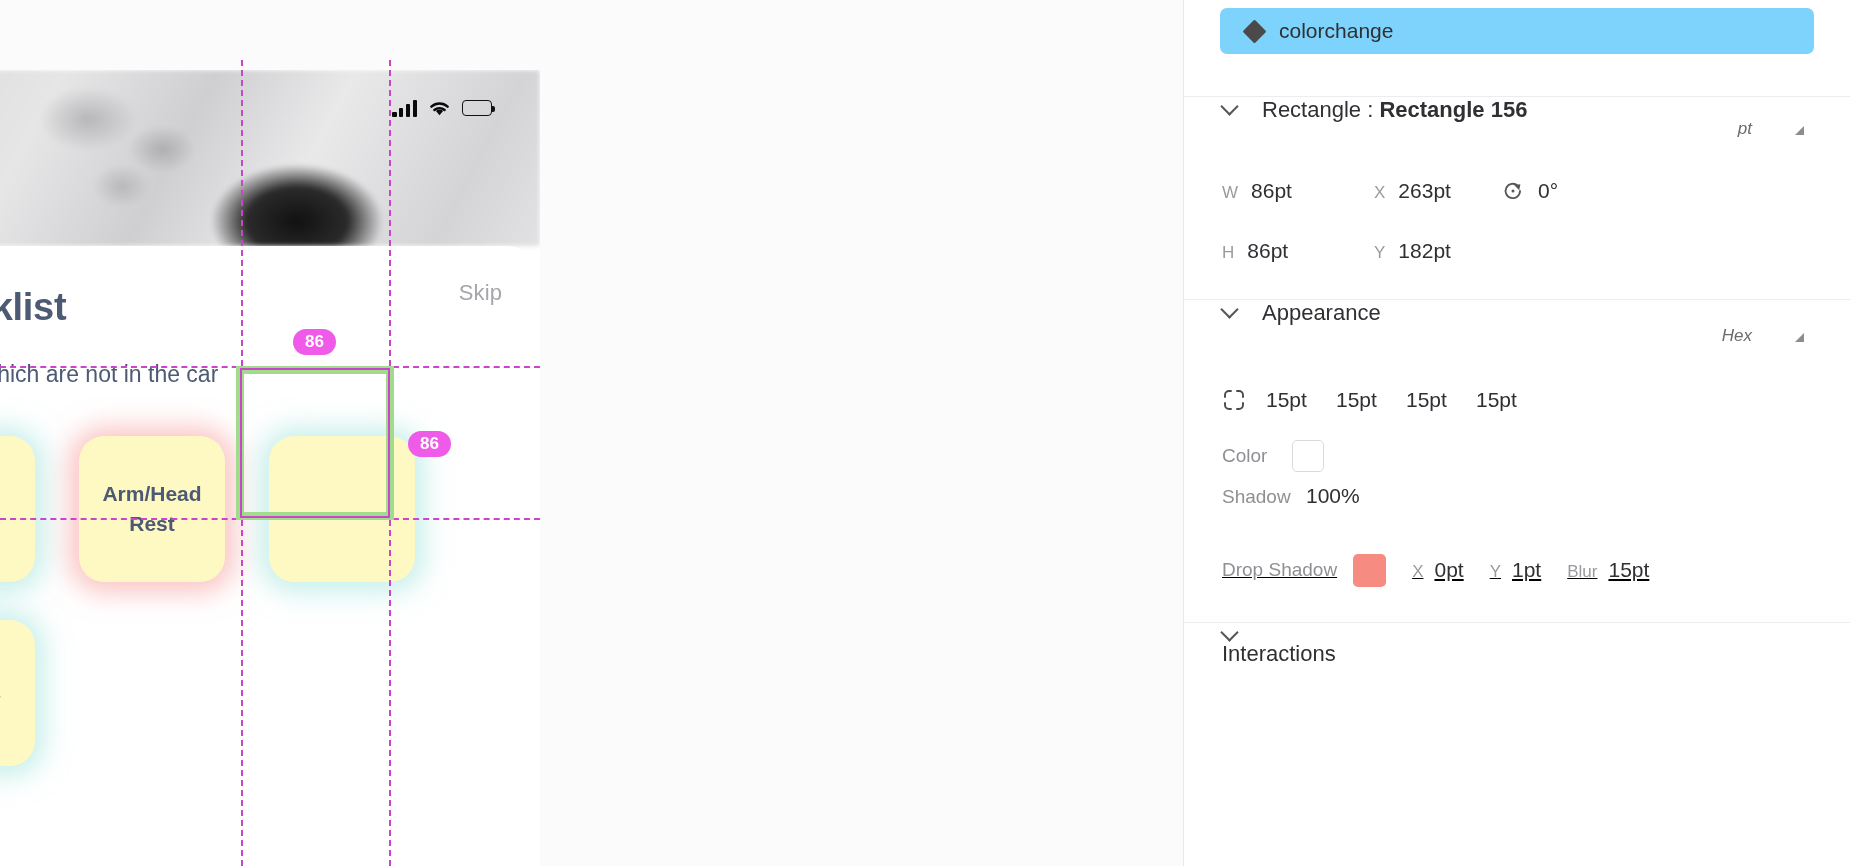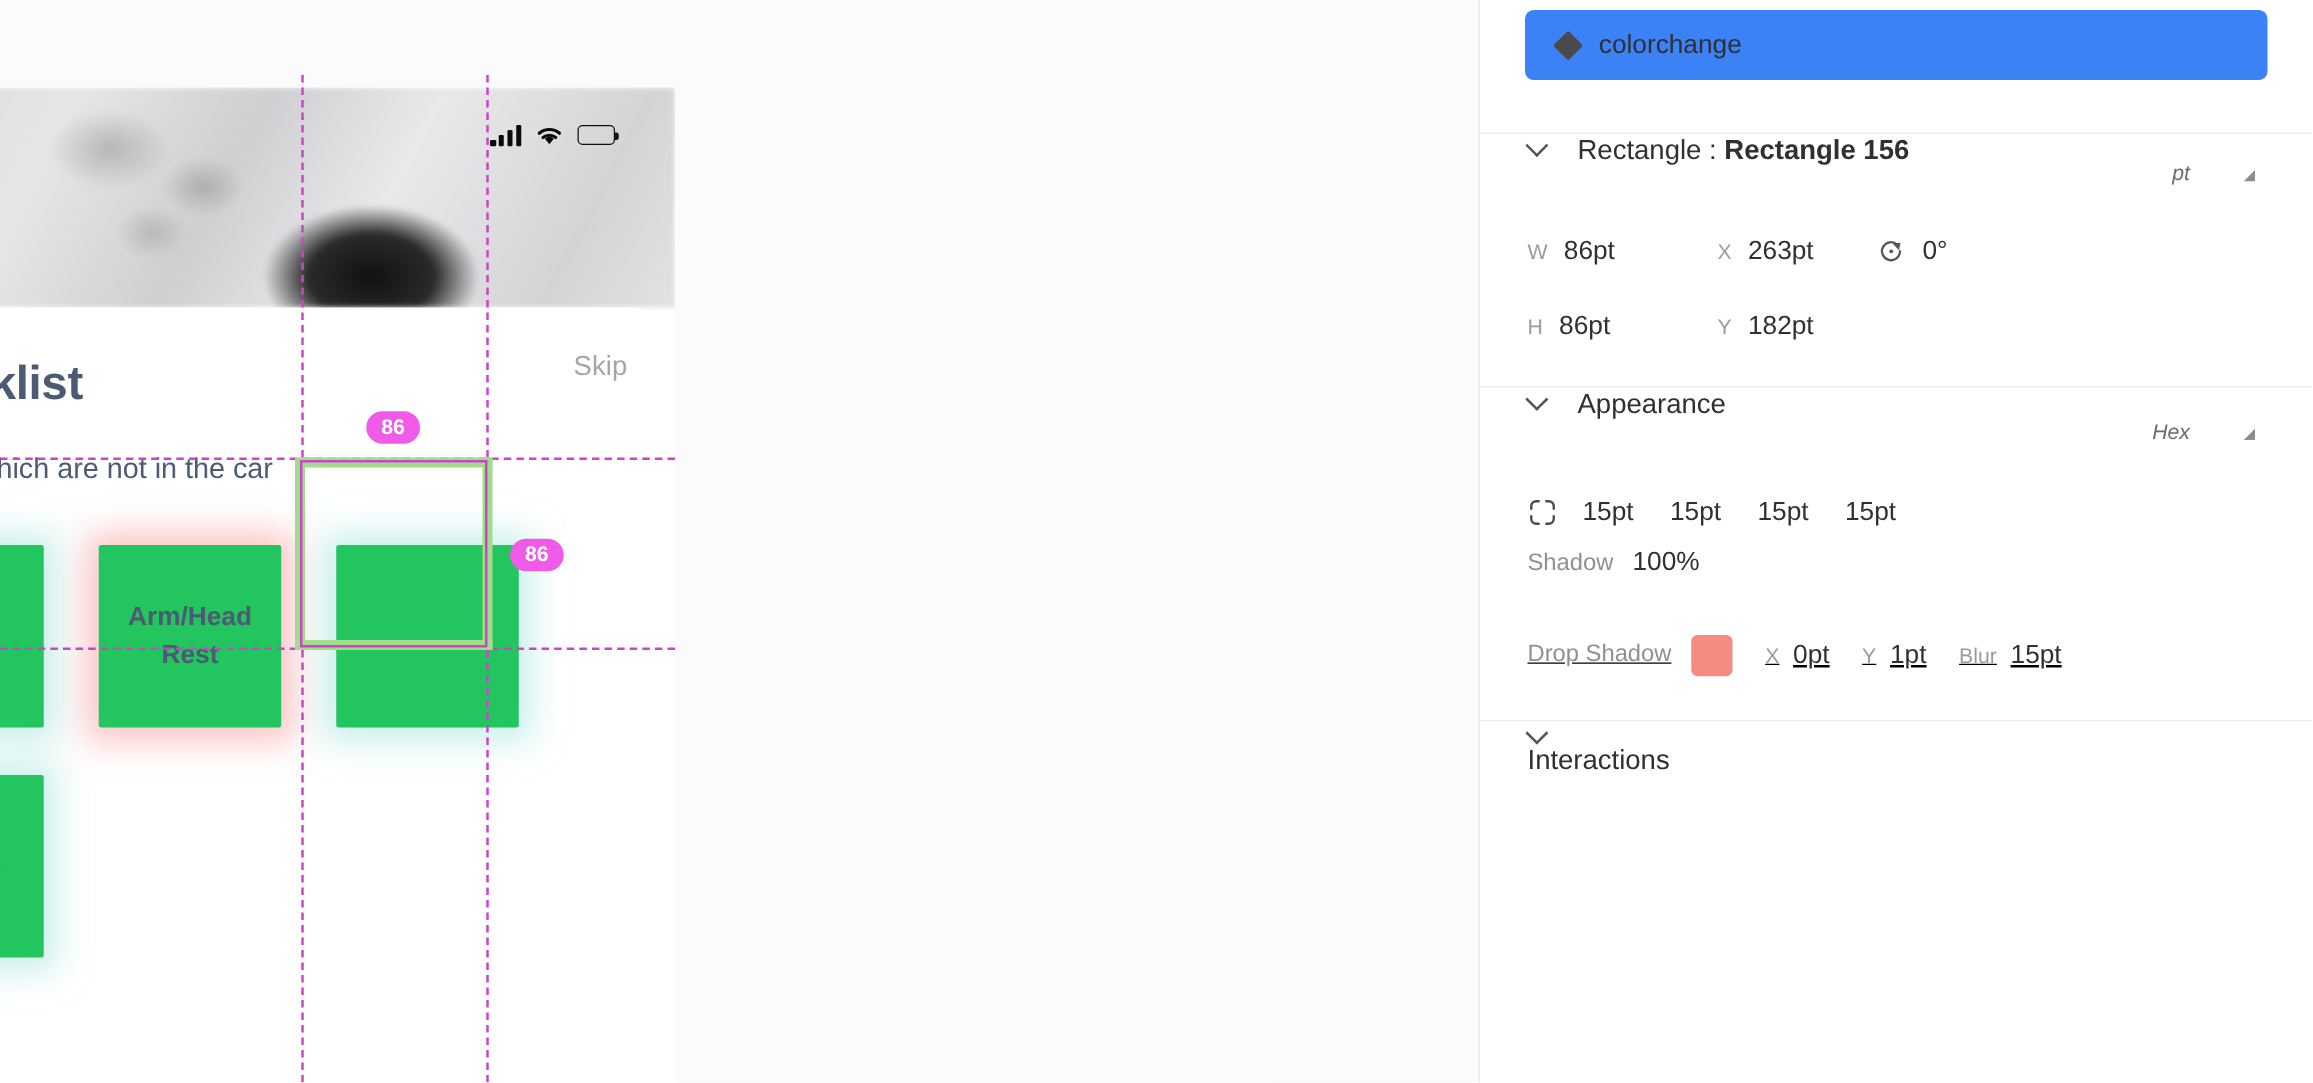--- a/index.html
+++ b/index.html
@@ -88,22 +88,22 @@
   
   #card-grid {
     position: absolute; left: 24px; top: 190px;
     width: 630px;
     display: grid;
     grid-template-columns: repeat(3, 146px);
     gap: 38px 44px;
   }
   .gcard {
     width: 146px; height: 146px;
-    background: #22c55e;
-    border-radius: 2px;
+    background: #fef9c3;
+    border-radius: 25px;
     display: flex; align-items: center; justify-content: center;
     text-align: center;
     font-size: 21px; font-weight: bold; color: #4c5a74;
     line-height: 1.42;
     padding: 6px;
   }
   .gcard.sh-pink { box-shadow: 0 1px 26px 10px rgba(248,150,150,.55); }
   .gcard.sh-teal { box-shadow: 0 1px 26px 10px rgba(152,226,216,.52); }
 
   
@@ -142,22 +142,22 @@
     background: #ffffff;
     border-left: 1px solid #e8e8ea;
     overflow: hidden;
   }
   .insp-section { padding: 0 38px; }
   .divider { height: 1px; background: #ececee; margin: 0; }
 
   
   #trigger-row {
     margin: 8px 36px 0;
-    height: 56px;
-    background: #3b82f6;
+    height: 46px;
+    background: #7dd3fc;
     border-radius: 7px;
     display: flex; align-items: center;
     gap: 16px;
     padding: 0 26px;
   }
   .diamond {
     width: 17px; height: 17px; background: #4a4a4a;
     transform: rotate(45deg); border-radius: 1.5px;
     flex: 0 0 17px;
   }
@@ -365,20 +365,24 @@
             <path d="M21 15 V17 a4 4 0 0 1 -4 4 H15" stroke="#4a4b4f" stroke-width="1.9" fill="none" stroke-linecap="round"></path>
             <path d="M9 21 H7 a4 4 0 0 1 -4 -4 V15" stroke="#4a4b4f" stroke-width="1.9" fill="none" stroke-linecap="round"></path>
           </svg>
         </span>
         <span class="radius-val">15pt</span>
         <span class="radius-val">15pt</span>
         <span class="radius-val">15pt</span>
         <span class="radius-val">15pt</span>
       </div>
 
+      <div class="color-row">
+        <span class="crow-label">Color</span>
+        <span class="swatch-white"></span>
+      </div>
 
       <div class="opacity-row">
         <span class="crow-label">Shadow</span>
         <span class="pval">100%</span>
       </div>
 
       <div class="shadow-row">
         <span class="shadow-label">Drop Shadow</span>
         <span class="swatch-salmon"></span>
         <span class="sh-cell">

